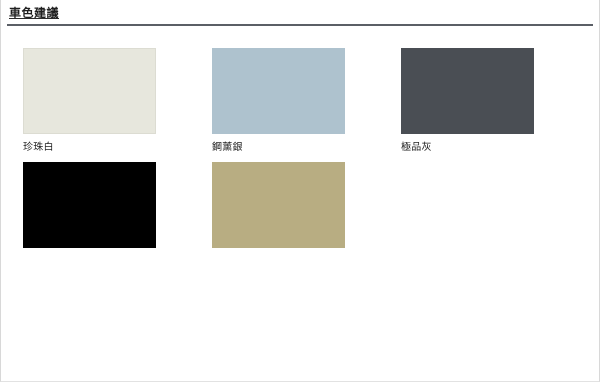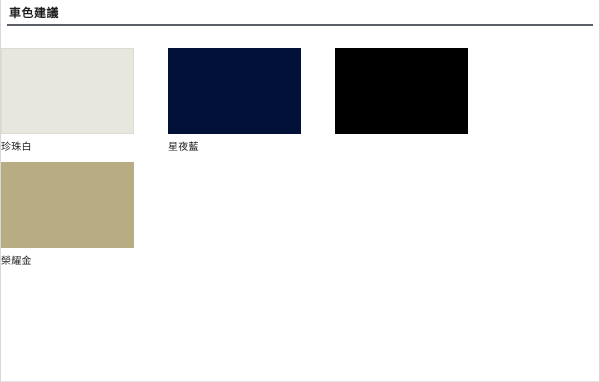--- a/index.html
+++ b/index.html
@@ -21,20 +21,21 @@
     height: 382px;
     box-sizing: border-box;
     background: #ffffff;
     border-left: 1px solid #d8d8d8;
     border-right: 1px solid #d8d8d8;
     border-bottom: 1px solid #e2e2e2;
     position: relative;
   }
   .title-block {
     padding: 6px 0 0 8px;
+    text-decoration: underline;
   }
   .page-title {
     font-size: 12px;
     font-weight: bold;
     line-height: 15px;
     letter-spacing: 0.5px;
     color: #1f1f1f;
     margin: 0;
     padding: 0 0 3px 0;
   }
@@ -45,20 +46,21 @@
   }
   .swatch-grid {
     padding: 22px 0 0 0;
     display: flex;
     flex-wrap: wrap;
     box-sizing: border-box;
     width: 600px;
   }
   .swatch-cell {
     width: 167px;
+    margin-left: 22px;
     margin-bottom: 8px;
     box-sizing: border-box;
   }
   .swatch-chip {
     width: 133px;
     height: 86px;
     box-sizing: border-box;
     display: block;
   }
   .swatch-label {
@@ -80,33 +82,36 @@
   </div>
   <div class="title-rule" style="background: rgb(91, 95, 102);"></div>
 
   <div class="swatch-grid">
 
     <div class="swatch-cell">
       <div class="swatch-chip" style="background: rgb(231, 231, 221); border: 1px solid rgb(220, 220, 210);"></div>
       <div class="swatch-label">珍珠白</div>
     </div>
 
-
+    <div class="swatch-cell">
+      <div class="swatch-chip" style="background: rgb(174, 194, 206); border: 1px solid rgb(174, 194, 206);"></div>
+      <div class="swatch-label">鋼薰銀</div>
+    </div>
 
 
 
     <div class="swatch-cell">
-      <div class="swatch-chip" style="background: rgb(1, 17, 56); border: 1px solid rgb(1, 17, 56);"></div>
-      <div class="swatch-label">星夜藍</div>
+      <div class="swatch-chip" style="background: rgb(74, 78, 84); border: 1px solid rgb(74, 78, 84);"></div>
+      <div class="swatch-label">極品灰</div>
     </div>
+
 
 
     <div class="swatch-cell">
       <div class="swatch-chip" style="background: rgb(0, 0, 0); border: 1px solid rgb(0, 0, 0);"></div>
     </div>
 
     <div class="swatch-cell">
       <div class="swatch-chip" style="background: rgb(184, 173, 130); border: 1px solid rgb(184, 173, 130);"></div>
-      <div class="swatch-label">榮耀金</div>
     </div>
 
   </div>
 </div>
 
 </body></html>

